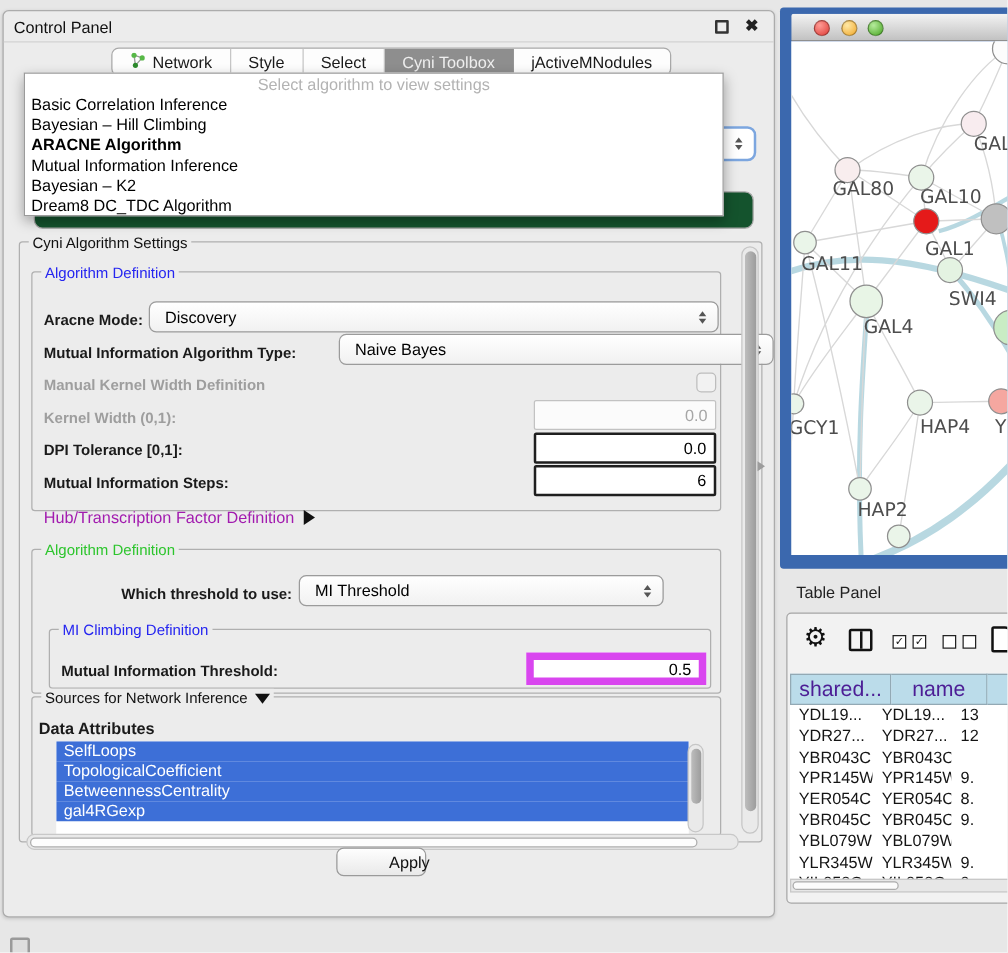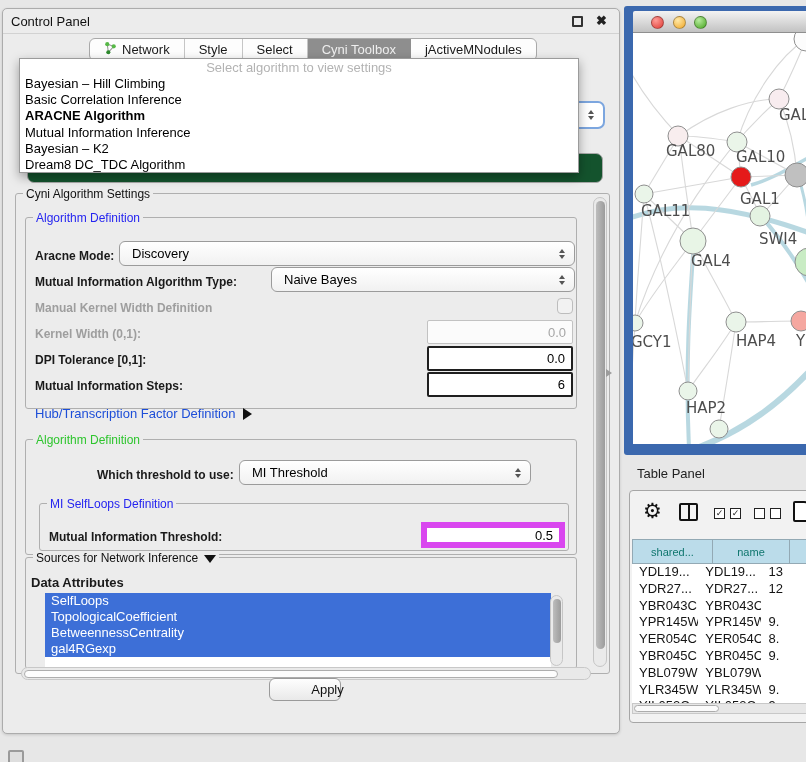--- a/index.html
+++ b/index.html
@@ -51,21 +51,21 @@
   .arrows i.dn { border-top:4px solid #555; }
 
   .field { position:absolute; background:#fff; font-size:13px; color:#000; display:flex; align-items:center;
     justify-content:flex-end; padding-right:6px; }
   .field.strong { border:2px solid #1F1F1F; border-radius:2px; }
   .field.norm { border:6px solid #d946ef; border-radius:0; }
   .field.dis { border:1px solid #C2C2C2; background:#FBFBFB; color:#A6A6A6; border-radius:2px; }
 
   .checkbox { position:absolute; width:16px; height:16px; border:1px solid #BDBDBD; background:#F2F2F2; border-radius:4px; }
 
-  .expander { position:absolute; font-size:13px; font-weight:500; color:#1d4ed8; display:flex; align-items:center; gap:8px; }
+  .expander { position:absolute; font-size:13px; font-weight:500; color:#a21caf; display:flex; align-items:center; gap:8px; }
   .tri-right { width:0; height:0; border-top:6px solid transparent; border-bottom:6px solid transparent; border-left:9px solid #111; }
   .tri-down { display:inline-block; width:0; height:0; border-left:6px solid transparent; border-right:6px solid transparent; border-top:8px solid #111; vertical-align:middle; margin-left:6px; }
 
   .attr-list { position:absolute; left:42px; top:584px; width:506px; height:75px; background:#fff; overflow:hidden; }
   .attr-item { height:16px; line-height:16px; font-size:13px; color:#fff; background:#3D6FD7; padding-left:6px; }
 
   .vscroll { position:absolute; background:#EAEAEA; border:1px solid #C6C6C6; border-radius:7px; }
   .vthumb { position:absolute; background:linear-gradient(90deg,#BDBDBD,#9C9C9C); border-radius:5px; }
   .hscroll { position:absolute; background:#E9E9E9; border:1px solid #C8C8C8; border-radius:7px; }
   .hthumb { position:absolute; background:#FDFDFD; border:1px solid #ADADAD; border-radius:5px; }
@@ -93,21 +93,21 @@
     border:1px solid #A6A6A6; border-radius:4px; overflow:hidden; }
   .tp-toolbar { position:absolute; left:0; top:0; right:0; height:46px; }
   .gear { position:absolute; left:13px; top:9px; font-size:21px; color:#111; line-height:21px; }
   .split-icon { position:absolute; left:49px; top:12px; width:19px; height:18px; border:2px solid #111; border-radius:2px; }
   .split-icon::after { content:""; position:absolute; left:6.5px; top:0; width:2px; height:14px; background:#111; }
   .cb { position:absolute; width:11px; height:11px; border:1.5px solid #222; font-size:9px; line-height:9px;
     color:#222; text-align:center; background:#fff; }
   .doc-icon { position:absolute; left:163px; top:10px; width:17px; height:21px; border:2px solid #111;
     border-radius:2px 6px 2px 2px; background:#fff; }
   .tbl-header { position:absolute; left:2px; top:48px; display:flex; height:25px; }
-  .tbl-header .hcell { background:#BBDCEA; border:1px solid #93A9B4; border-left:none; font-size:11px; color:#0f766e;
+  .tbl-header .hcell { background:#BBDCEA; border:1px solid #93A9B4; border-left:none; font-size:17px; color:#4c1d95;
     display:flex; align-items:center; justify-content:center; overflow:hidden; }
   .tbl-header .hcell:first-child { border-left:1px solid #93A9B4; }
   .tbl-rows { position:absolute; left:2px; top:73px; width:179px; height:139px; background:#fff; overflow:hidden; }
   .trow { display:flex; height:16.8px; }
   .tcell { font-size:13px; color:#141414; padding-left:7px; line-height:16.8px; overflow:hidden; white-space:nowrap; }
   .tp-hscroll { position:absolute; left:2px; top:212px; width:179px; height:11px; background:#E7E7E7; border:1px solid #C8C8C8; }
   .tp-hthumb { position:absolute; left:1px; top:1px; width:85px; height:7px; background:#FBFBFB; border:1px solid #ACACAC; border-radius:4px; }
 
   .bl-icon { position:absolute; left:8px; top:750px; width:16px; height:16px; border:2px solid #9A9A9A; background:#DEDEDE; border-radius:2px; }
 </style>
@@ -153,22 +153,22 @@
           <i class="dn"></i>
         </span>
     </div>
     <div class="hidden-combo">
       <span>gal-filtered sif default node</span>
     </div>
 
     <div class="popup">
       <div class="popup-placeholder">Select algorithm to view settings</div>
       <div id="popup-items">
+          <div class="popup-item">Basic Correlation Inference</div>
           <div class="popup-item">Bayesian – Hill Climbing</div>
-          <div class="popup-item">Basic Correlation Inference</div>
           <div class="popup-item bold">ARACNE Algorithm</div>
           <div class="popup-item">Mutual Information Inference</div>
           <div class="popup-item">Bayesian – K2</div>
           <div class="popup-item">Dream8 DC_TDC Algorithm</div>
         </div>
     </div>
 
     <div class="groupbox" style="left:12px; top:184px; width:595px; height:481px;"></div>
     <span class="grouplabel" style="left:20px; top:178px;">Cyni Algorithm Settings</span>
 
@@ -178,21 +178,21 @@
     <span class="flabel" style="left:32px; top:240px;">Aracne Mode:</span>
     <div class="combo" style="left:116px; top:232px; width:456px; height:25px;">
       <span>Discovery</span>
       <span class="arrows">
           <i class="up"></i>
           <i class="dn"></i>
         </span>
     </div>
 
     <span class="flabel" style="left:32px; top:266px;">Mutual Information Algorithm Type:</span>
-    <div class="combo" style="left:268px; top:258px; width:304px; height:25px;">
+    <div class="combo" style="left:268px; top:258px; width:348px; height:25px;">
       <span>Naive Bayes</span>
       <span class="arrows">
           <i class="up"></i>
           <i class="dn"></i>
         </span>
     </div>
 
     <span class="flabel dis" style="left:32px; top:292px;">Manual Kernel Width Definition</span>
     <span class="checkbox" style="left:554px; top:289px;"></span>
 
@@ -222,21 +222,21 @@
     <span class="flabel" style="left:94px; top:459px;">Which threshold to use:</span>
     <div class="combo" style="left:236px; top:451px; width:292px; height:25px;">
       <span>MI Threshold</span>
       <span class="arrows">
           <i class="up"></i>
           <i class="dn"></i>
         </span>
     </div>
 
     <div class="groupbox" style="left:36px; top:494px; width:530px; height:48px;"></div>
-    <span class="grouplabel blue" style="left:44px; top:488px;">MI SelfLoops Definition</span>
+    <span class="grouplabel blue" style="left:44px; top:488px;">MI Climbing Definition</span>
 
     <span class="flabel" style="left:46px; top:521px;">Mutual Information Threshold:</span>
     <div class="field norm" style="left:418px; top:513px; width:144px; height:26px;">
       <span>0.5</span>
     </div>
 
     <div class="groupbox" style="left:22px; top:548px; width:552px; height:112px;"></div>
     <span class="grouplabel" style="left:30px; top:542px;"><span>Sources for Network Inference</span><span class="tri-down"></span></span>
 
     <span class="flabel" style="left:28px; top:566px; font-size:13px;">Data Attributes</span>

